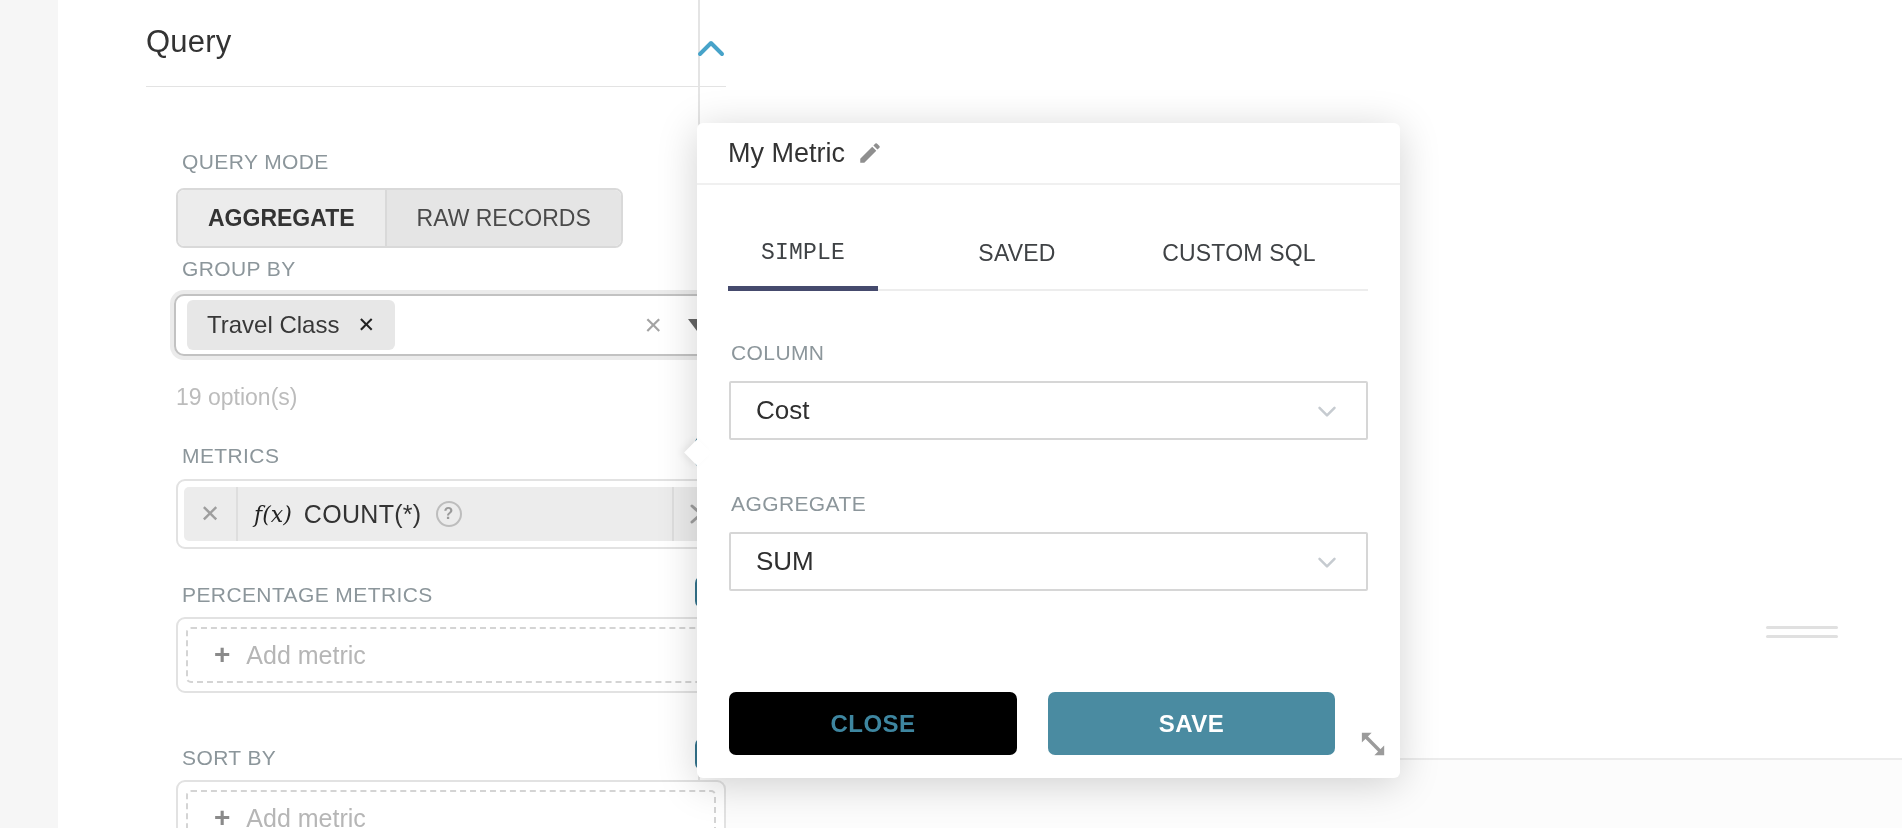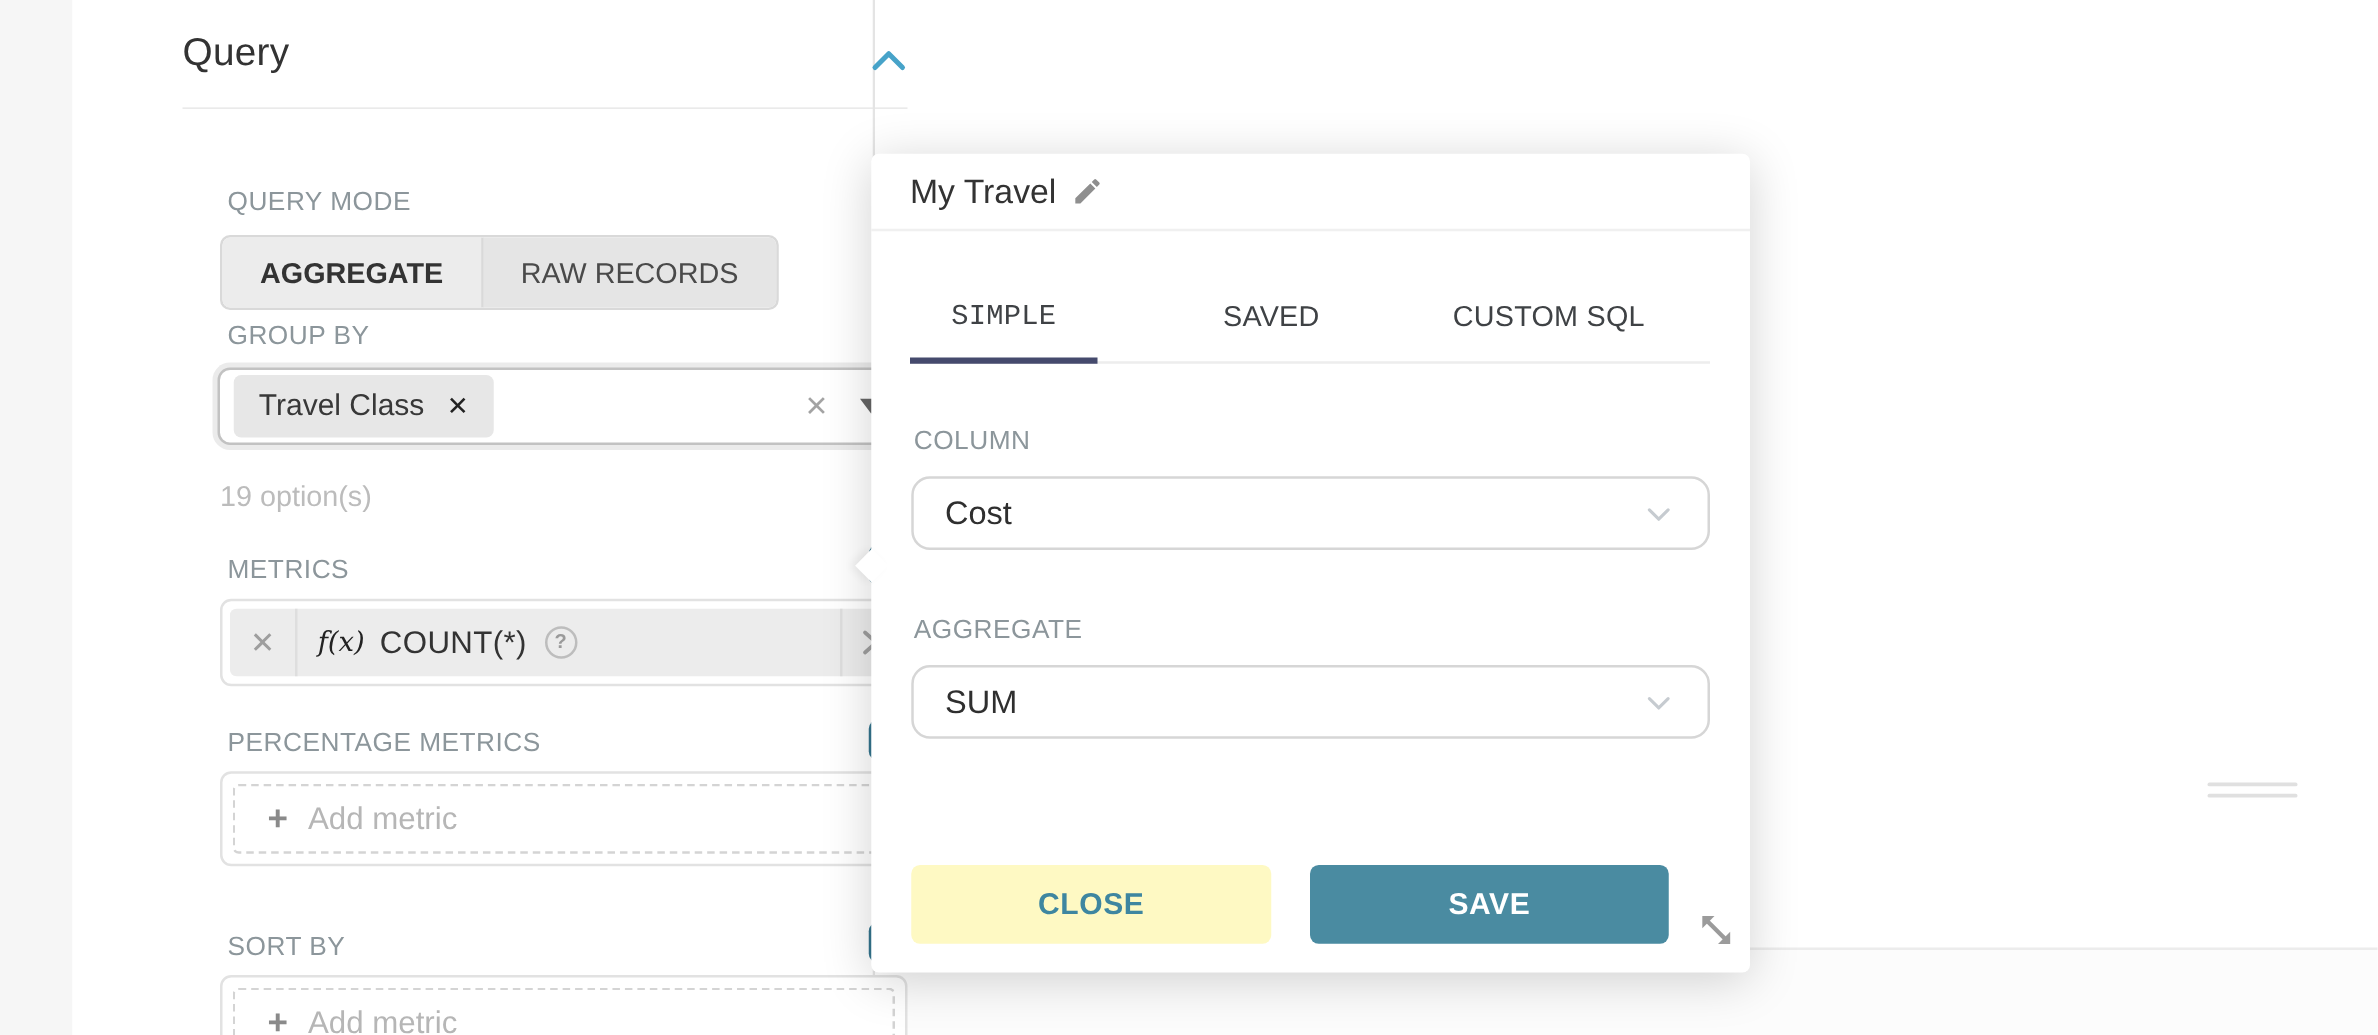--- a/index.html
+++ b/index.html
@@ -82,27 +82,27 @@
   #tabs { position:absolute; left:31px; top:94px; width:640px; height:74px;
         border-bottom:2px solid #ededed; display:flex; }
   .tab { height:100%; display:flex; align-items:center; justify-content:center;
         font-size:23px; color:#3f4245; cursor:pointer; position:relative; letter-spacing:.2px; }
   .tab-1 { width:150px;font-family:Liberation Mono, monospace; } .tab-2 { width:150px; margin-left:64px; } .tab-3 { width:166px; margin-left:64px; }
   .tab.active::after { content:""; position:absolute; left:0; bottom:-2px; width:100%;
         height:5px; background:#454a6d; }
 
   .pop-label { position:absolute; left:34px; font-size:21px; color:#8c969b; letter-spacing:.4px; }
   .pop-select { position:absolute; left:32px; width:639px; height:59px; background:#fff;
-        border:2px solid #d6d6d6; border-radius:15px; display:flex; align-items:center;
+        border:2px solid #d6d6d6; border-radius:2px; display:flex; align-items:center;
         padding:0 24px 0 25px; cursor:pointer; }
   .pop-select .value { font-size:26px; color:#2f2f2f; }
   .pop-select .chev { margin-left:auto; display:flex; }
 
   #close-btn { position:absolute; left:32px; top:569px; width:288px; height:63px;
-        background:#fef9c3; border:none; border-radius:7px; color:#3e86a0; font-size:24px;
+        background:#000000; border:none; border-radius:7px; color:#3e86a0; font-size:24px;
         font-weight:700; letter-spacing:.5px; cursor:pointer;
         font-family:"Liberation Sans",sans-serif; }
   #save-btn { position:absolute; left:351px; top:569px; width:287px; height:63px;
         background:#4a8ba1; border:none; border-radius:7px; color:#fff; font-size:24px;
         font-weight:700; letter-spacing:.5px; cursor:pointer;
         font-family:"Liberation Sans",sans-serif; }
   #popover-resize { position:absolute; left:659px; top:604px; width:34px; height:34px; cursor:nwse-resize; }
 </style>
 </head>
 <body>
@@ -176,21 +176,21 @@
       <span class="add-plus">+</span>
       <span class="add-text">Add metric</span>
     </div>
   </div>
 </div>
 
 <div id="popover" class="abs">
   <div id="popover-arrow"></div>
 
   <div id="popover-header">
-    <span id="popover-title">My Travel</span>
+    <span id="popover-title">My Metric</span>
     <span id="popover-edit">
       <svg width="26" height="26" viewBox="0 0 24 24" fill="#8f8f8f">
         <path d="M3 17.25V21h3.75L17.8 9.94l-3.75-3.75L3 17.25zM20.71 7.04a1 1 0 0 0 0-1.41l-2.34-2.34a1 1 0 0 0-1.41 0l-1.83 1.83 3.75 3.75 1.83-1.83z"></path>
       </svg>
     </span>
   </div>
 
   <div id="tabs">
     <div class="tab tab-1 active">SIMPLE</div>
     <div class="tab tab-2">SAVED</div>

